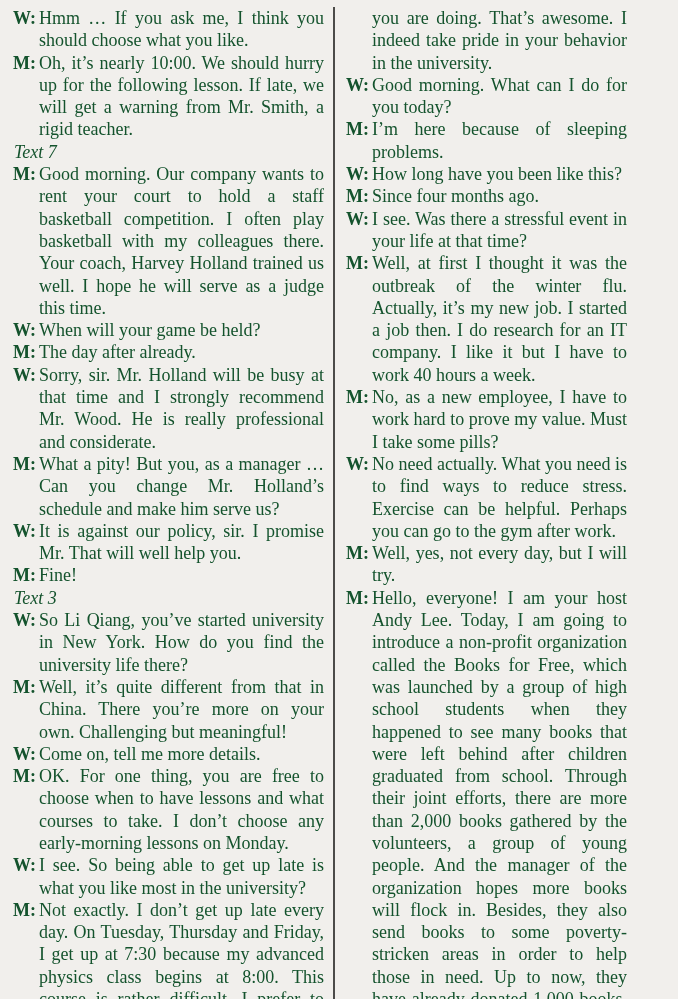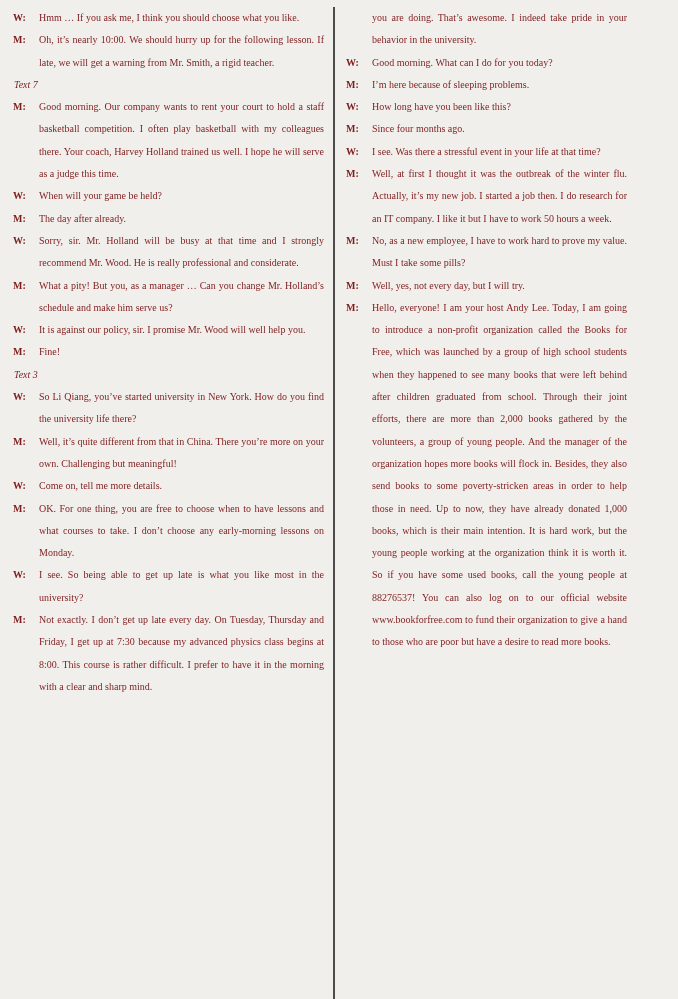--- a/index.html
+++ b/index.html
@@ -7,22 +7,22 @@
     width:678px; height:999px; overflow:hidden;
     background:#f1efec;
     font-family:"Liberation Serif", serif;
   }
   .page {
     display:flex; width:678px; height:999px;
     box-sizing:border-box; padding-top:7px;
   }
   .col {
     box-sizing:border-box;
-    font-size:10px; line-height:22.3px;
-    color:#7f1d1d;
+    font-size:18px; line-height:22.3px;
+    color:#14532d;
     text-align:justify;
   }
   .col-left  { width:335px; padding:0 9px 0 13px; border-right:2px solid #4c4b49; }
   .col-right { width:305px; padding:0 13px 0 11px; }
   p { margin:0; }
   .turn { padding-left:26px; text-indent:-26px; }
   .spk  { display:inline-block; width:26px; text-indent:0; font-weight:bold; }
   .cont { padding-left:26px; }
   .head { font-style:italic; padding-left:1px; }
 </style>
@@ -32,35 +32,36 @@
 <div class="page">
   <div class="col col-left">
       <p class="turn"><span class="spk">W:</span><span>Hmm … If you ask me, I think you should choose what you like.</span></p>
       <p class="turn"><span class="spk">M:</span><span>Oh, it’s nearly 10:00. We should hurry up for the following lesson. If late, we will get a warning from Mr. Smith, a rigid teacher.</span></p>
       <p class="head">Text 7</p>
       <p class="turn"><span class="spk">M:</span><span>Good morning. Our company wants to rent your court to hold a staff basketball competition. I often play basketball with my colleagues there. Your coach, Harvey Holland trained us well. I hope he will serve as a judge this time.</span></p>
       <p class="turn"><span class="spk">W:</span><span>When will your game be held?</span></p>
       <p class="turn"><span class="spk">M:</span><span>The day after already.</span></p>
       <p class="turn"><span class="spk">W:</span><span>Sorry, sir. Mr. Holland will be busy at that time and I strongly recommend Mr. Wood. He is really professional and considerate.</span></p>
       <p class="turn"><span class="spk">M:</span><span>What a pity! But you, as a manager … Can you change Mr. Holland’s schedule and make him serve us?</span></p>
-      <p class="turn"><span class="spk">W:</span><span>It is against our policy, sir. I promise Mr. Wood will well help you.</span></p>
+      <p class="turn"><span class="spk">W:</span><span>It is against our policy, sir. I promise Mr. That will well help you.</span></p>
       <p class="turn"><span class="spk">M:</span><span>Fine!</span></p>
       <p class="head">Text 3</p>
       <p class="turn"><span class="spk">W:</span><span>So Li Qiang, you’ve started university in New York. How do you find the university life there?</span></p>
       <p class="turn"><span class="spk">M:</span><span>Well, it’s quite different from that in China. There you’re more on your own. Challenging but meaningful!</span></p>
       <p class="turn"><span class="spk">W:</span><span>Come on, tell me more details.</span></p>
       <p class="turn"><span class="spk">M:</span><span>OK. For one thing, you are free to choose when to have lessons and what courses to take. I don’t choose any early-morning lessons on Monday.</span></p>
       <p class="turn"><span class="spk">W:</span><span>I see. So being able to get up late is what you like most in the university?</span></p>
       <p class="turn"><span class="spk">M:</span><span>Not exactly. I don’t get up late every day. On Tuesday, Thursday and Friday, I get up at 7:30 because my advanced physics class begins at 8:00. This course is rather difficult. I prefer to have it in the morning with a clear and sharp mind.</span></p>
     </div>
   <div class="col col-right">
       <p class="cont">you are doing. That’s awesome. I indeed take pride in your behavior in the university.</p>
       <p class="turn"><span class="spk">W:</span><span>Good morning. What can I do for you today?</span></p>
       <p class="turn"><span class="spk">M:</span><span>I’m here because of sleeping problems.</span></p>
       <p class="turn"><span class="spk">W:</span><span>How long have you been like this?</span></p>
       <p class="turn"><span class="spk">M:</span><span>Since four months ago.</span></p>
       <p class="turn"><span class="spk">W:</span><span>I see. Was there a stressful event in your life at that time?</span></p>
-      <p class="turn"><span class="spk">M:</span><span>Well, at first I thought it was the outbreak of the winter flu. Actually, it’s my new job. I started a job then. I do research for an IT company. I like it but I have to work 50 hours a week.</span></p>
+      <p class="turn"><span class="spk">M:</span><span>Well, at first I thought it was the outbreak of the winter flu. Actually, it’s my new job. I started a job then. I do research for an IT company. I like it but I have to work 40 hours a week.</span></p>
       <p class="turn"><span class="spk">M:</span><span>No, as a new employee, I have to work hard to prove my value. Must I take some pills?</span></p>
+      <p class="turn"><span class="spk">W:</span><span>No need actually. What you need is to find ways to reduce stress. Exercise can be helpful. Perhaps you can go to the gym after work.</span></p>
       <p class="turn"><span class="spk">M:</span><span>Well, yes, not every day, but I will try.</span></p>
       <p class="turn"><span class="spk">M:</span><span>Hello, everyone! I am your host Andy Lee. Today, I am going to introduce a non-profit organization called the Books for Free, which was launched by a group of high school students when they happened to see many books that were left behind after children graduated from school. Through their joint efforts, there are more than 2,000 books gathered by the volunteers, a group of young people. And the manager of the organization hopes more books will flock in. Besides, they also send books to some poverty-stricken areas in order to help those in need. Up to now, they have already donated 1,000 books, which is their main intention. It is hard work, but the young people working at the organization think it is worth it. So if you have some used books, call the young people at 88276537! You can also log on to our official website www.bookforfree.com to fund their organization to give a hand to those who are poor but have a desire to read more books.</span></p>
     </div>
 </div>
 
 </body></html>

